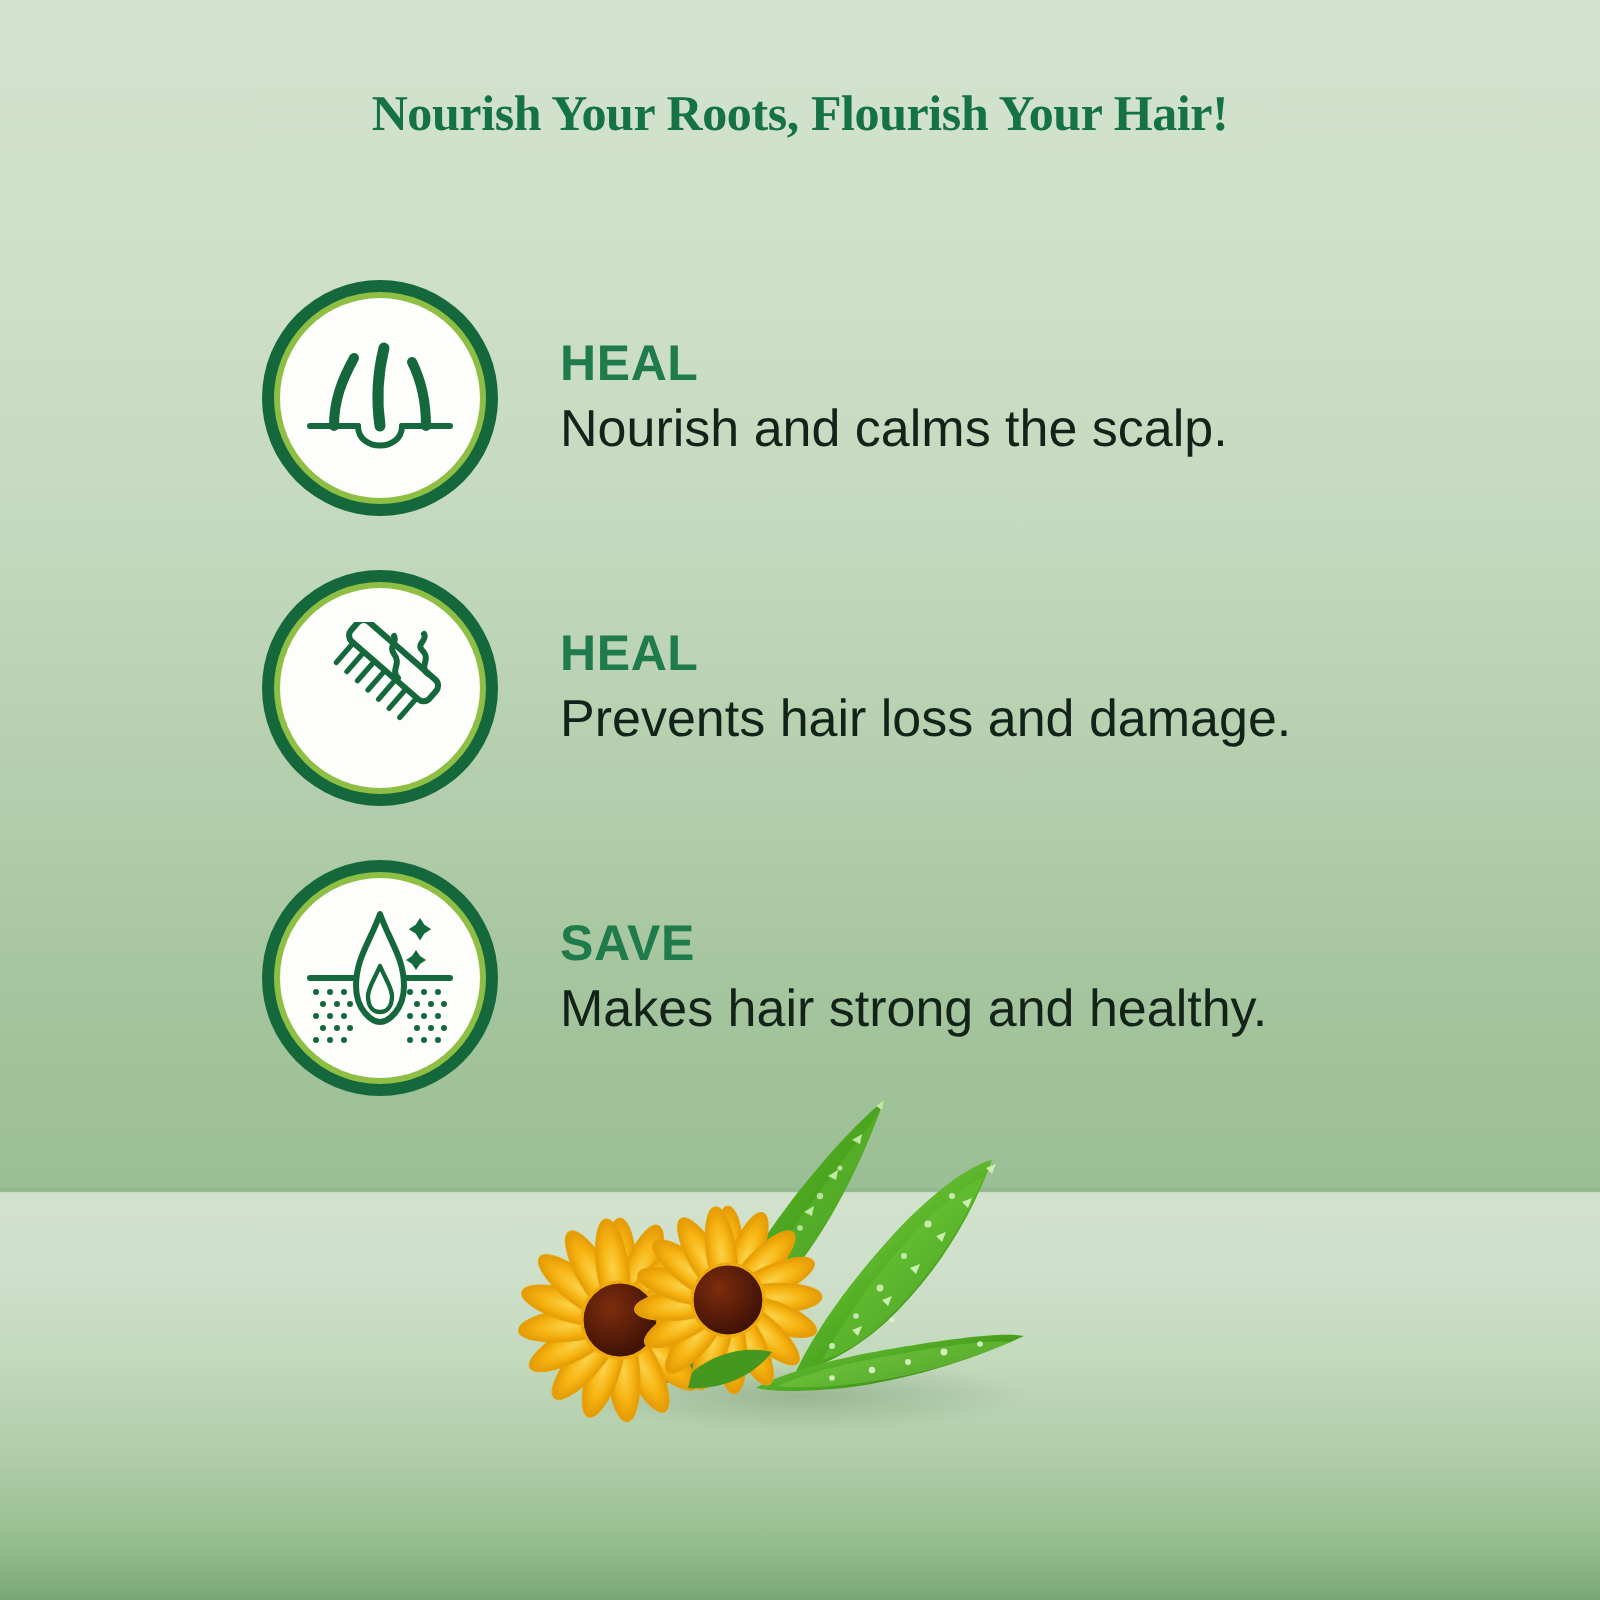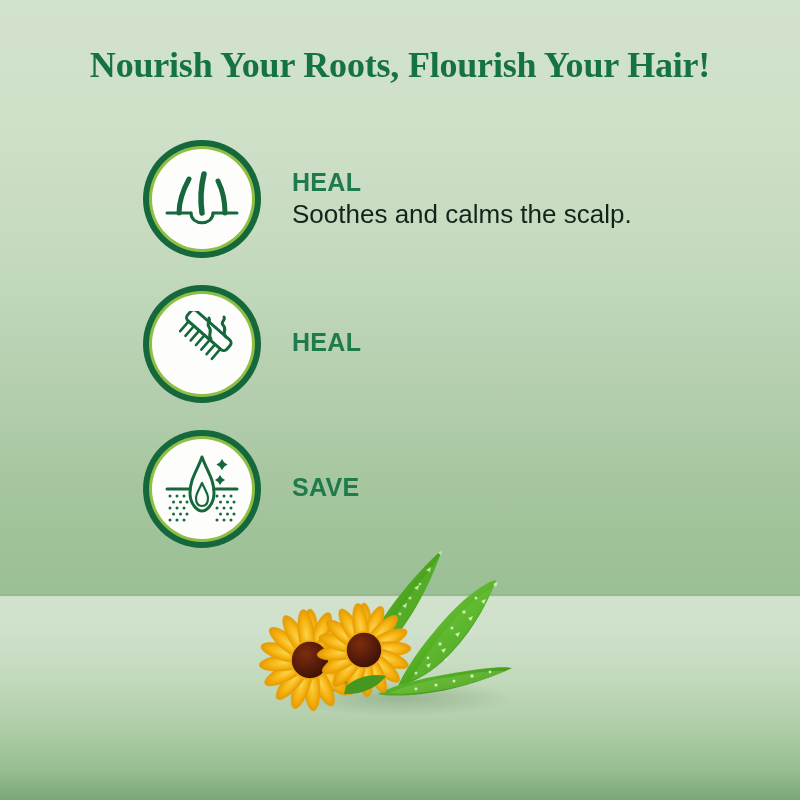--- a/index.html
+++ b/index.html
@@ -61,30 +61,30 @@
 
   
   .title {
     position: absolute;
     left: 0;
     top: 44px;
     width: 800px;
     text-align: center;
     font-family: "Liberation Serif", "DejaVu Serif", serif;
     font-weight: bold;
-    font-size: 36px;
+    font-size: 25px;
     letter-spacing: -0.2px;
     color: #157243;
     white-space: nowrap;
   }
 
   
   .features {
     position: absolute;
-    left: 12px;
+    left: 0;
     top: 126px;
     width: 644px;
   }
   .feature-row {
     position: relative;
     height: 145px;
     display: flex;
     align-items: center;
   }
 
@@ -186,21 +186,21 @@
                 <path d="M14 43 C14 30 18 20 24 9" stroke-width="5"></path>
                 <path d="M37 43 C35 29 36 16 39 4" stroke-width="5.5"></path>
                 <path d="M60 43 C60 31 58 21 53 11" stroke-width="5"></path>
               </g>
             </svg>
           </span>
         </div>
       </div>
       <div class="feature-text">
         <div class="feature-title">HEAL</div>
-        <div class="feature-desc">Soothes and calms the scalp.</div>
+        <div class="feature-desc">Nourish and calms the scalp.</div>
       </div>
     </div>
 
     <div class="feature-row">
       <div class="badge">
         <div class="badge-ring2"></div>
         <div class="badge-inner">
           <span>
             <svg width="72" height="66" viewBox="0 0 72 66">
               <g fill="none" stroke="#15683c" stroke-linecap="round" stroke-linejoin="round">
@@ -218,20 +218,21 @@
 
                 <path d="M45 28 C41 24 47 21 43 16 C40 12 45 10 43 7" stroke-width="3"></path>
                 <path d="M60 26 C55 22 62 19 57 14 C54 11 60 9 58 6" stroke-width="3"></path>
               </g>
             </svg>
           </span>
         </div>
       </div>
       <div class="feature-text">
         <div class="feature-title">HEAL</div>
+        <div class="feature-desc">Prevents hair loss and damage.</div>
       </div>
     </div>
 
     <div class="feature-row">
       <div class="badge">
         <div class="badge-ring2"></div>
         <div class="badge-inner">
           <span>
             <svg width="76" height="72" viewBox="0 0 76 72">
               <g fill="none" stroke="#15683c" stroke-linecap="round" stroke-linejoin="round">
@@ -281,20 +282,21 @@
               <g fill="#15683c">
                 <path d="M58 6 l2.2 3.4 3.4 2.2 -3.4 2.2 -2.2 3.4 -2.2 -3.4 -3.4 -2.2 3.4 -2.2 Z"></path>
                 <path d="M56 22 l2 3 3 2 -3 2 -2 3 -2 -3 -3 -2 3 -2 Z"></path>
               </g>
             </svg>
           </span>
         </div>
       </div>
       <div class="feature-text">
         <div class="feature-title">SAVE</div>
+        <div class="feature-desc">Makes hair strong and healthy.</div>
       </div>
     </div>
 
   </div>
 
   <div class="botanical">
     <svg width="300" height="185" viewBox="0 0 300 185">
       <defs>
         <linearGradient id="aloeA" x1="0" y1="0" x2="1" y2="1">
           <stop offset="0%" stop-color="#7dd04a"></stop>

